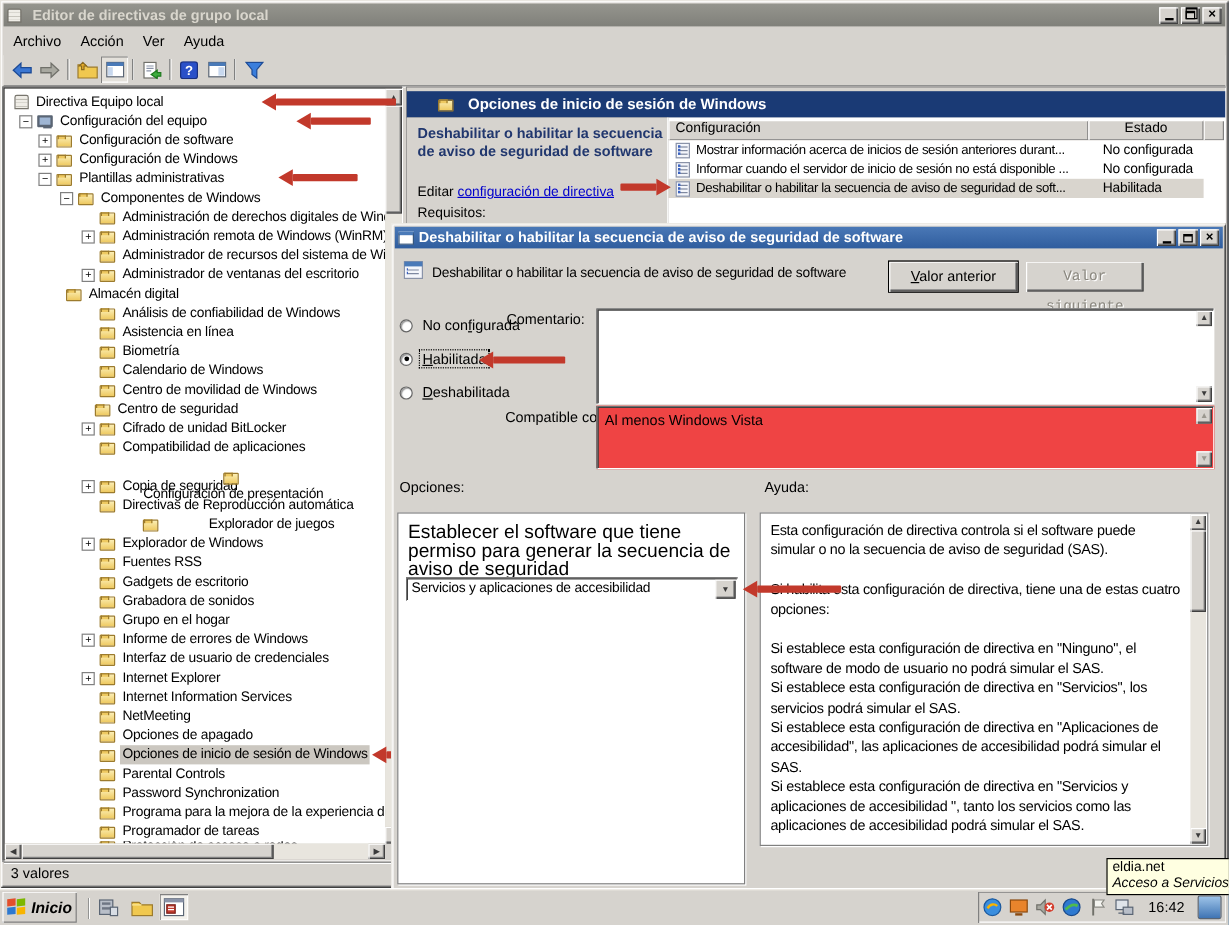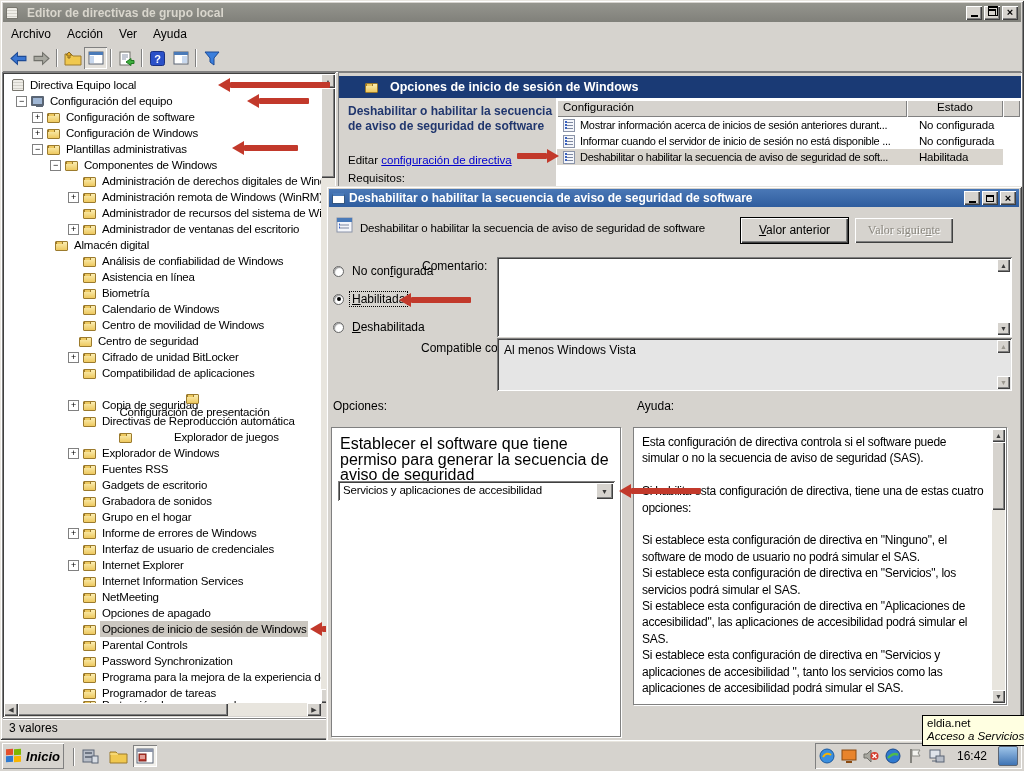--- a/index.html
+++ b/index.html
@@ -83,21 +83,21 @@
   .btn { position:absolute; height:25px; background:#d6d3ce; box-shadow: inset 1px 1px 0 #fff, inset -1px -1px 0 #404040, inset -2px -2px 0 #808080; text-align:center; line-height:25px; font-size:12px; }
   .btn.default { box-shadow: 0 0 0 1px #000, inset 1px 1px 0 #fff, inset -1px -1px 0 #404040, inset -2px -2px 0 #808080; }
   .btn.disabled { color:#8a877f; text-shadow:1px 1px 0 #fff; }
   .radio-row { position:absolute; left:7px; display:flex; align-items:center; }
   .radio-circle { width:11px; height:11px; border-radius:50%; background:#fff; border:1px solid #666; box-shadow: inset 1px 1px 1px #9a9a9a; margin-right:6px; position:relative; flex:0 0 auto; }
   .radio-circle.checked::after { content:""; position:absolute; left:2.5px; top:2.5px; width:4px; height:4px; border-radius:50%; background:#000; }
   .radio-label { padding:0 2px; font-size:12px; }
   .radio-label.focus { outline:1px dotted #000; }
   .dlg-label { position:absolute; font-size:12px; }
   .textbox { position:absolute; background:#fff; box-shadow: inset 1px 1px 0 #808080, inset -1px -1px 0 #fff, inset 2px 2px 0 #404040; }
-  .textbox.readonly { background:#e5e5e5; }
+  .textbox.readonly { background:#ef4444; }
   .tb-text { position:absolute; left:7px; top:5px; font-size:12px; }
   .groupbox { position:absolute; background:#fff; border:1px solid #808080; box-shadow: 1px 1px 0 #fff; }
   .opt-text { position:absolute; left:8px; top:8px; width:272px; font-size:16px; line-height:15.5px; }
   .combo { position:absolute; left:6px; top:53px; width:277px; height:20px; background:#fff; box-shadow: inset 1px 1px 0 #808080, inset -1px -1px 0 #fff, inset 2px 2px 0 #404040; }
   .combo .val { position:absolute; left:5px; top:3px; font-size:11.5px; letter-spacing:-0.2px; white-space:nowrap; }
   .combo .drop { position:absolute; right:2px; top:2px; width:17px; height:16px; }
   .help-text { position:absolute; left:8px; top:6px; right:20px; bottom:4px; font-size:12px; line-height:16.4px; letter-spacing:-0.25px; white-space:pre-wrap; overflow:hidden; }
 
   
   .arrow { position:absolute; height:6px; background:#c2392b; z-index:40; border-radius:1px; }
@@ -472,21 +472,21 @@
 
   <svg class="abs" style="left:10px; top:31px;" width="17" height="17" viewBox="0 0 17 17">
       <rect x="1" y="1" width="15" height="14" fill="#f4f6fb" stroke="#8a93a8"></rect>
       <rect x="1" y="1" width="15" height="4" fill="#4a7ab8"></rect>
       <path d="M4 8h9M4 11h9" stroke="#7e88a0"></path>
       <path d="M3 7.5h1M3 10.5h1" stroke="#3a62c0" stroke-width="2"></path>
     </svg>
   <div class="dlg-policy-label">Deshabilitar o habilitar la secuencia de aviso de seguridad de software</div>
 
   <button class="btn default" id="btn-prev" style="left:415px; top:32px; width:107px; border:none; font-family:inherit;"><u>V</u>alor anterior</button>
-  <button class="btn disabled" id="btn-next" style="left:529px; top:32px; width:98px; border:none; font-family:Liberation Serif, serif;">Valor siguie<u>n</u>te</button>
+  <button class="btn disabled" id="btn-next" style="left:529px; top:32px; width:98px; border:none; font-family:Liberation Mono, monospace;">Valor siguie<u>n</u>te</button>
 
   <div id="radio-group"></div>
 
   <div class="dlg-label" style="left:96px; top:73px;">Comentario:</div>
   <div class="textbox" style="left:171px; top:71px; width:515px; height:80px;">
     <div class="sb-btn" style="right:2px; top:2px; width:13px; height:13px;">▲</div>
     <div class="sb-btn" style="right:2px; bottom:2px; width:13px; height:13px;">▼</div>
   </div>
 
   <div class="dlg-label" style="left:95px; top:155px;">Compatible con:</div>

